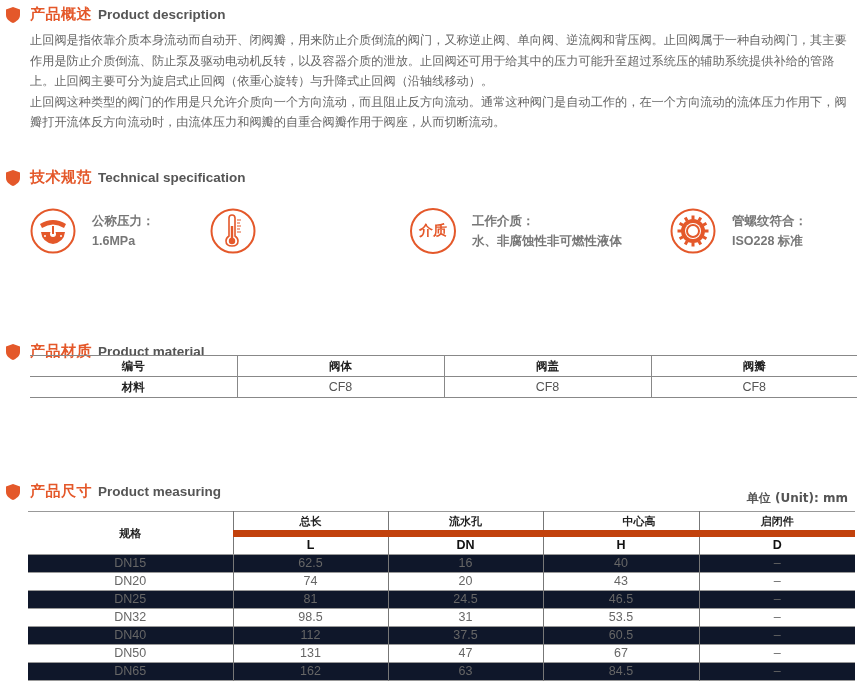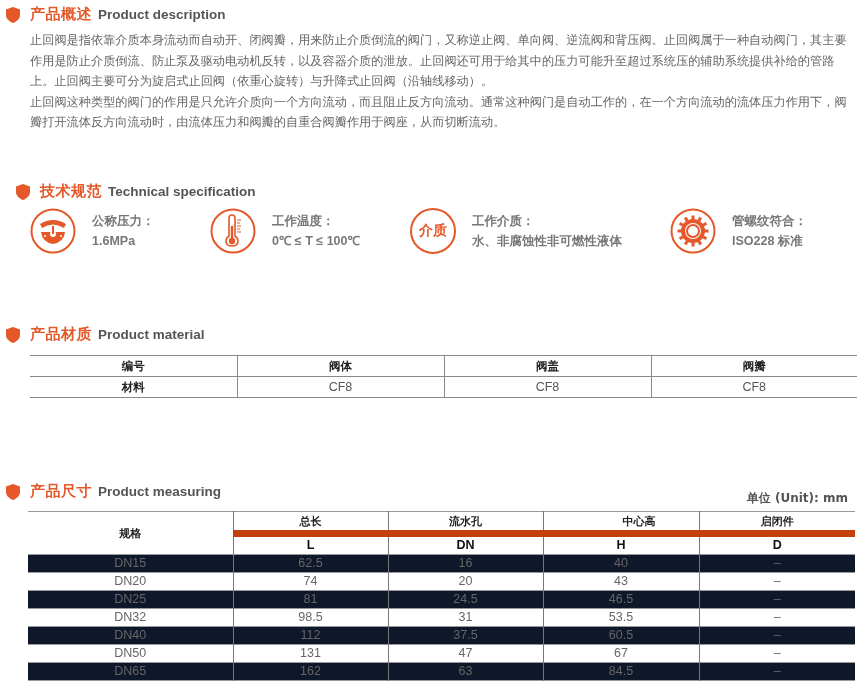--- a/index.html
+++ b/index.html
@@ -48,21 +48,21 @@
       <path d="M7 0 L14 2.5 L14 8 C14 12 10.5 14.5 7 16 C3.5 14.5 0 12 0 8 L0 2.5 Z" fill="#e4582a"></path>
     </svg>
   <span class="head-cn">产品概述</span>
   <span class="head-en">Product description</span>
 </div>
 <div class="desc">
   <p>止回阀是指依靠介质本身流动而自动开、闭阀瓣，用来防止介质倒流的阀门，又称逆止阀、单向阀、逆流阀和背压阀。止回阀属于一种自动阀门，其主要作用是防止介质倒流、防止泵及驱动电动机反转，以及容器介质的泄放。止回阀还可用于给其中的压力可能升至超过系统压的辅助系统提供补给的管路上。止回阀主要可分为旋启式止回阀（依重心旋转）与升降式止回阀（沿轴线移动）。</p>
   <p>止回阀这种类型的阀门的作用是只允许介质向一个方向流动，而且阻止反方向流动。通常这种阀门是自动工作的，在一个方向流动的流体压力作用下，阀瓣打开流体反方向流动时，由流体压力和阀瓣的自重合阀瓣作用于阀座，从而切断流动。</p>
 </div>
 
-<div class="section-head" style="top:182px;margin-left:10px;">
+<div class="section-head" style="top:168px;">
   <svg class="shield" viewBox="0 0 14 16">
       <path d="M7 0 L14 2.5 L14 8 C14 12 10.5 14.5 7 16 C3.5 14.5 0 12 0 8 L0 2.5 Z" fill="#e4582a"></path>
     </svg>
   <span class="head-cn">技术规范</span>
   <span class="head-en">Technical specification</span>
 </div>
 <div class="spec-row">
   <div class="spec-item" style="left:30px;">
     <svg class="spec-icon" viewBox="0 0 46 46">
       <circle cx="23" cy="23" r="21.5" fill="none" stroke="#e4582a" stroke-width="2"></circle>
@@ -79,24 +79,20 @@
     </div>
   </div>
   <div class="spec-item" style="left:210px;">
     <svg class="spec-icon" viewBox="0 0 46 46">
       <circle cx="23" cy="23" r="21.5" fill="none" stroke="#e4582a" stroke-width="2"></circle>
       <path d="M19 10 Q19 7 22 7 Q25 7 25 10 L25 28 Q28 30 28 33 Q28 38 22 38 Q16 38 16 33 Q16 30 19 28 Z" fill="none" stroke="#e4582a" stroke-width="1.6"></path>
       <rect x="20.8" y="18" width="2.4" height="13" fill="#e4582a"></rect>
       <circle cx="22" cy="33" r="3.2" fill="#e4582a"></circle>
       <path d="M27 12 H31 M27 15 H30 M27 18 H31 M27 21 H30 M27 24 H31" stroke="#e4582a" stroke-width="1.2"></path>
     </svg>
-    <div class="spec-text">
-      <div>工作温度：</div>
-      <div>0℃ ≤ T ≤ 100℃</div>
-    </div>
   </div>
   <div class="spec-item" style="left:410px;">
     <div class="spec-icon" style="border:2px solid #e4582a;border-radius:50%;display:flex;align-items:center;justify-content:center;">
       <span style="color:#e4582a;font-weight:bold;font-size:14px;font-family:'DejaVu Sans',sans-serif;">介质</span>
     </div>
     <div class="spec-text">
       <div>工作介质：</div>
       <div>水、非腐蚀性非可燃性液体</div>
     </div>
   </div>
@@ -123,21 +119,21 @@
       <circle cx="23" cy="23" r="8" fill="#fff"></circle>
       <circle cx="23" cy="23" r="6" fill="none" stroke="#e4582a" stroke-width="2"></circle>
     </svg>
     <div class="spec-text">
       <div>管螺纹符合：</div>
       <div>ISO228 标准</div>
     </div>
   </div>
 </div>
 
-<div class="section-head" style="top:325px;">
+<div class="section-head" style="top:342px;">
   <svg class="shield" viewBox="0 0 14 16">
       <path d="M7 0 L14 2.5 L14 8 C14 12 10.5 14.5 7 16 C3.5 14.5 0 12 0 8 L0 2.5 Z" fill="#e4582a"></path>
     </svg>
   <span class="head-cn">产品材质</span>
   <span class="head-en" style="font-family:'Liberation Sans',sans-serif;">Product material</span>
 </div>
 <table class="mat-table">
   <tbody>
       <tr>
     <td class="bold" style="width:207px;">编号</td>

